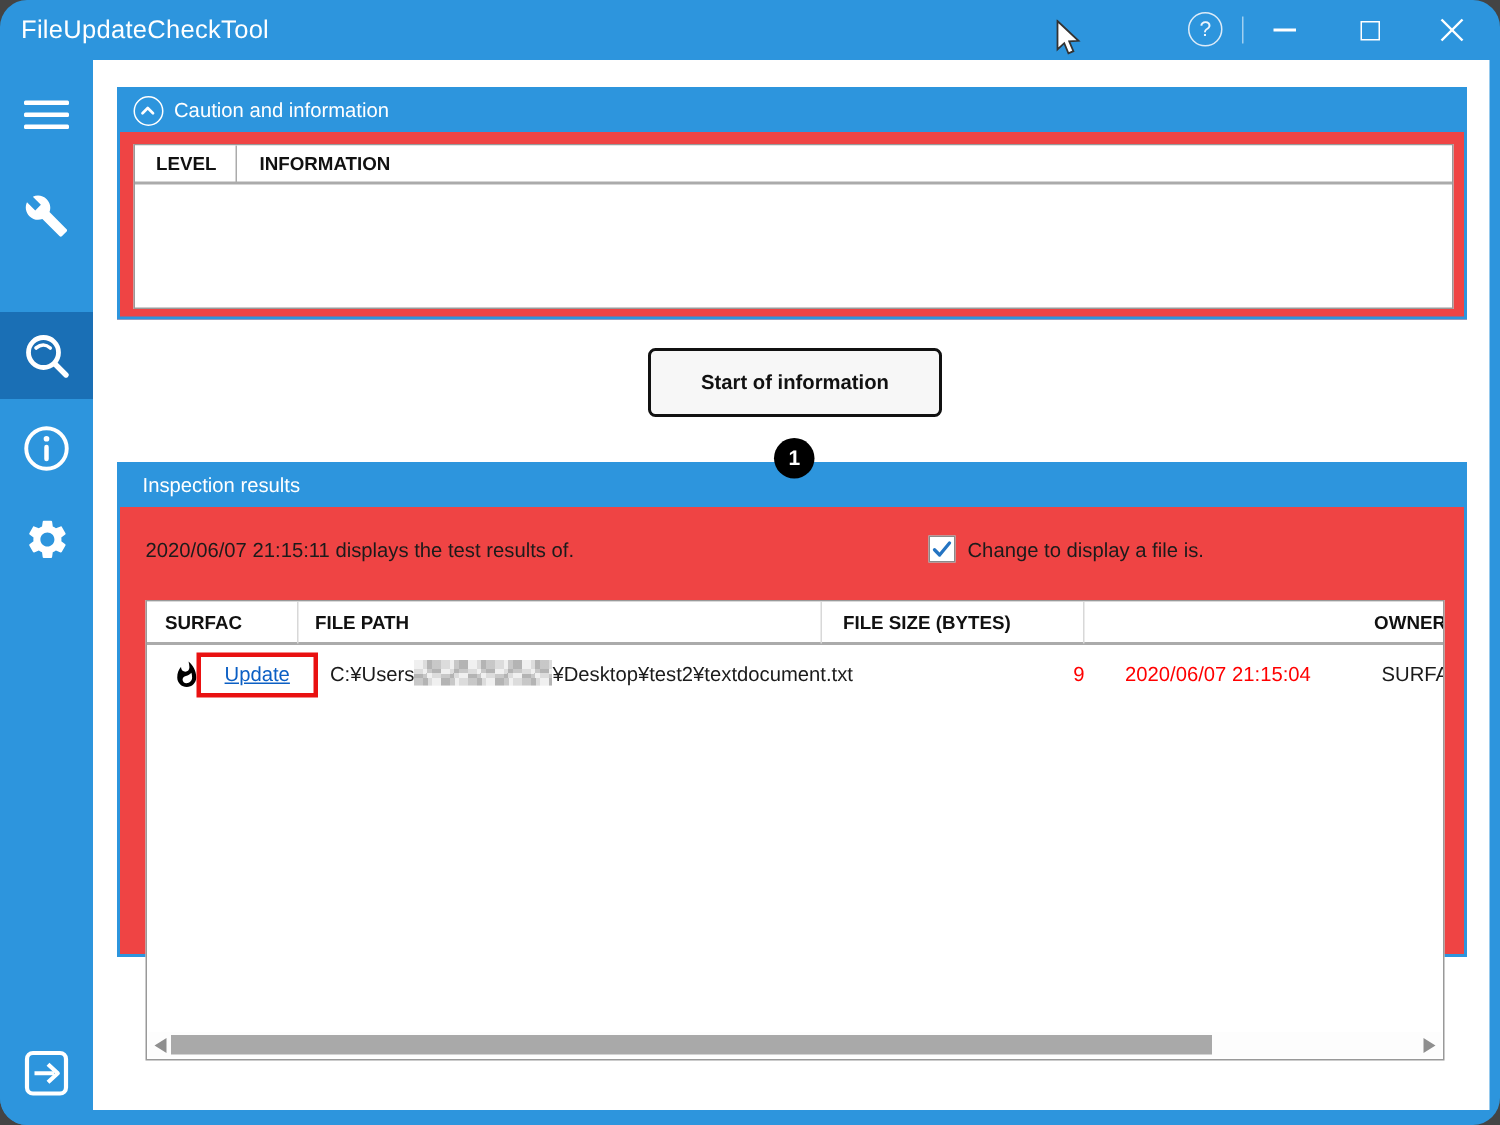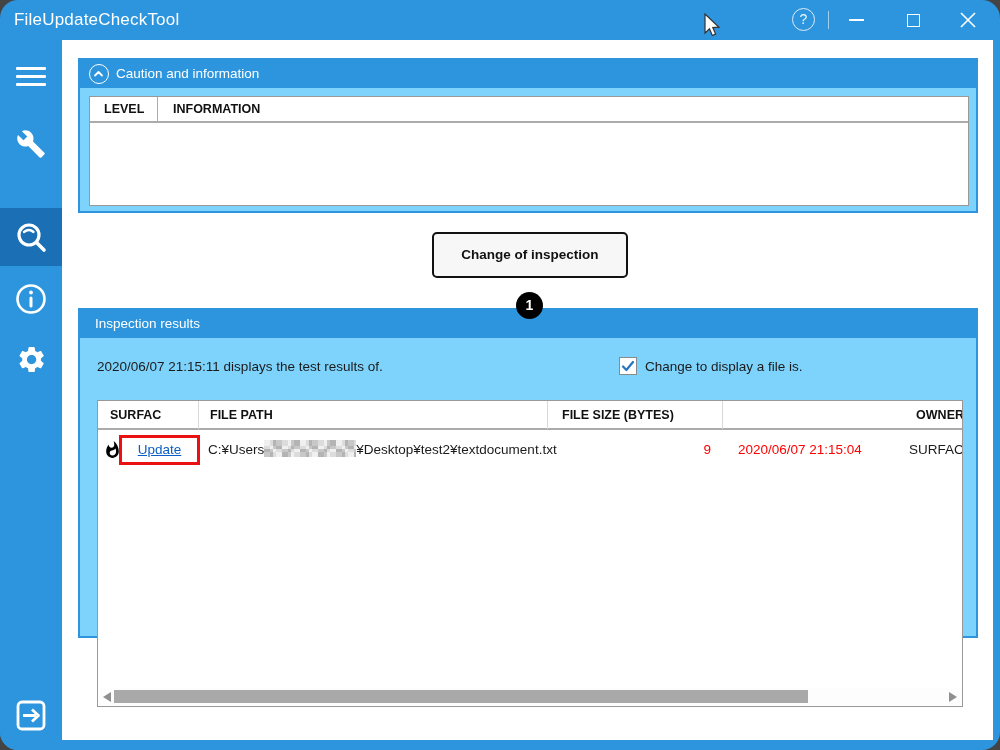--- a/index.html
+++ b/index.html
@@ -27,21 +27,21 @@
   
   .sidebar { left:0; top:40px; width:62px; height:710px; background:#2d95dd; }
   .side-item { left:0; width:62px; height:52px; }
   .side-item.selected { background:#1a6fb5; }
   .bar { position:absolute; left:16px; width:30px; height:3.4px; background:#fff; border-radius:1px; }
 
   
   .main { left:62px; top:40px; width:931px; height:700px; background:#ffffff; }
 
   
-  .section { border:2px solid #2d95dd; background:#7dd3fc;padding-left:36px; }
+  .section { border:2px solid #2d95dd; background:#ef4444;padding-left:36px; }
   .sec-head { position:absolute; left:0; top:0; right:0; height:28px; background:#2d95dd;
     color:#fff; font-size:13.5px; }
   .sec-title { position:absolute; top:0; height:28px; line-height:28px; }
 
   .caution { left:78px; top:58px; width:900px; height:155px; }
   .collapse-circle { position:absolute; left:9px; top:4px; width:20px; height:20px;
     border:1.6px solid #fff; border-radius:50%; }
 
   .gray-table { position:absolute; border:1px solid #999; background:#fff; }
   .gt-header { position:absolute; left:0; top:0; right:0; background:#fff;
@@ -62,21 +62,21 @@
   .results { left:78px; top:308px; width:900px; height:330px; }
   .summary { left:17px; top:49px; font-size:13.5px; color:#1b1b1b; }
   .checkbox { left:539px; top:47px; width:18px; height:18px; background:#fff;
     border:1px solid #8a8a8a; }
   .checkbox-label { left:565px; top:49px; font-size:13.5px; color:#1b1b1b; }
 
   .results-table { left:17px; top:90px; width:866px; height:307px; overflow:hidden; }
   .results-table .gt-header { height:29px; font-size:12.5px; line-height:28px; }
   .rt-c { border-right:1px solid #d8d8d8; }
 
-  .data-row { position:absolute; left:0; top:31px; right:0; height:35px; }
+  .data-row { position:absolute; left:12px; top:31px; right:0; height:35px; }
   .row-cell { position:absolute; top:0; height:35px; line-height:35px; font-size:13.5px;
     color:#1b1b1b; white-space:nowrap; }
   .flame { position:absolute; left:5px; top:7px; }
   .red-box { position:absolute; left:21px; top:3px; width:81px; height:30px;
     border:3px solid #e91111; text-align:center; }
   .update-link { display:inline-block; font-size:13.5px; color:#0b5fc4;
     text-decoration:underline; line-height:24px; cursor:pointer; }
   .redacted { display:inline-block; width:92px; height:17px; vertical-align:-3px;
     background-image:
       repeating-conic-gradient(rgba(140,140,140,.35) 0% 25%, rgba(255,255,255,.35) 0% 50%),
@@ -179,21 +179,21 @@
       <span class="sec-title" style="left:36px;">Caution and information</span>
     </div>
     <div class="gray-table caution-table">
       <div class="gt-header">
         <div class="gt-cell" style="left:0; width:68px; padding-left:14px; border-right:1px solid #ababab; height:25px;">LEVEL</div>
         <div class="gt-cell" style="left:69px; right:0; padding-left:14px; height:25px;">INFORMATION</div>
       </div>
     </div>
   </div>
 
-  <div class="abs start-btn">Change of inspection</div>
+  <div class="abs start-btn">Start of information</div>
   <div class="abs badge">1</div>
 
   <div class="abs section results">
     <div class="sec-head">
       <span class="sec-title" style="left:15px;">Inspection results</span>
     </div>
 
     <div class="abs summary">2020/06/07 21:15:11 displays the test results of.</div>
 
     <div class="abs checkbox">

